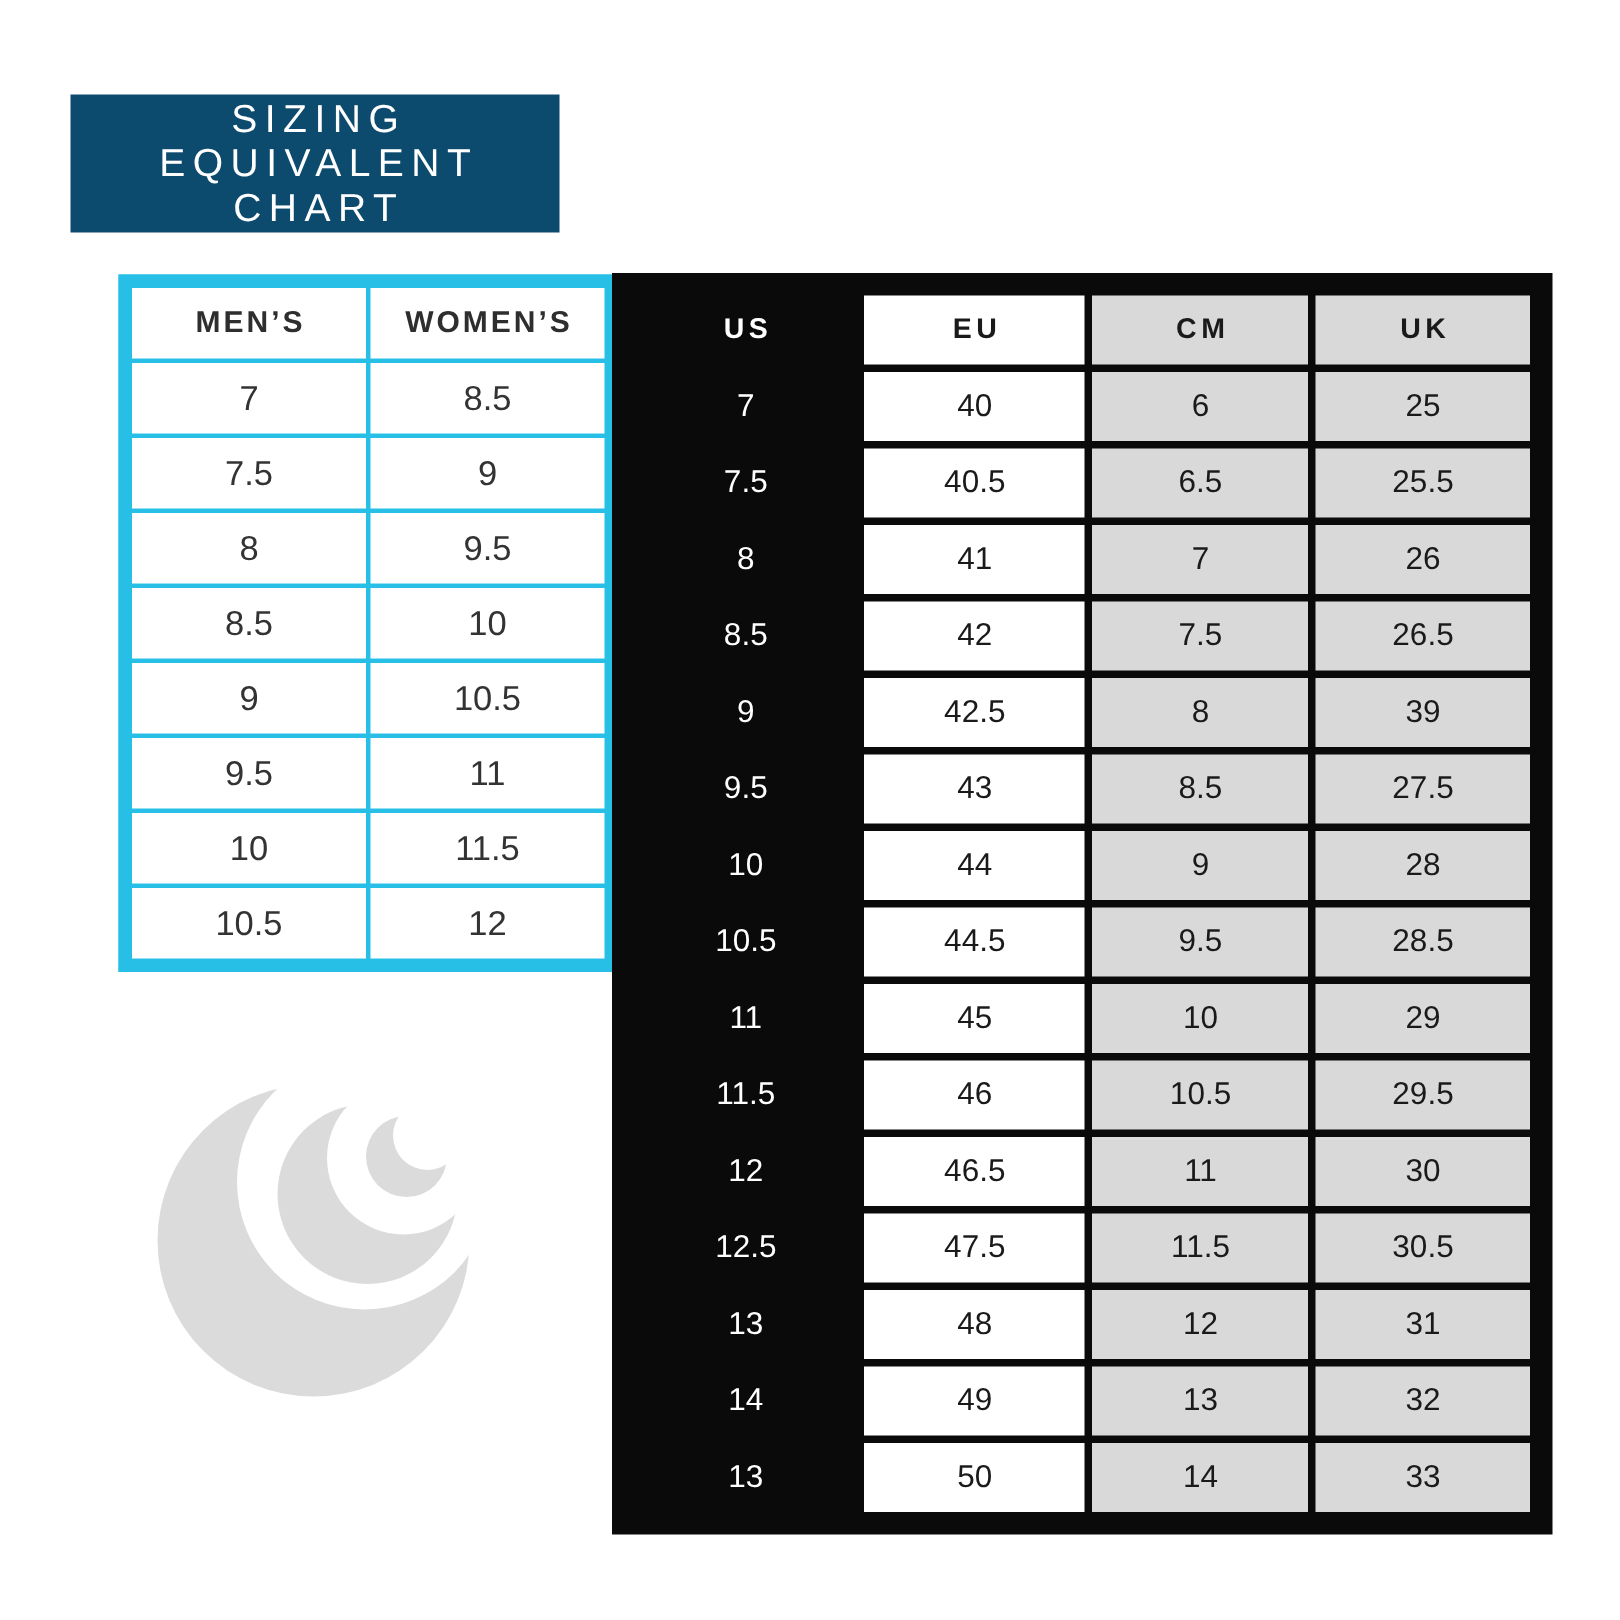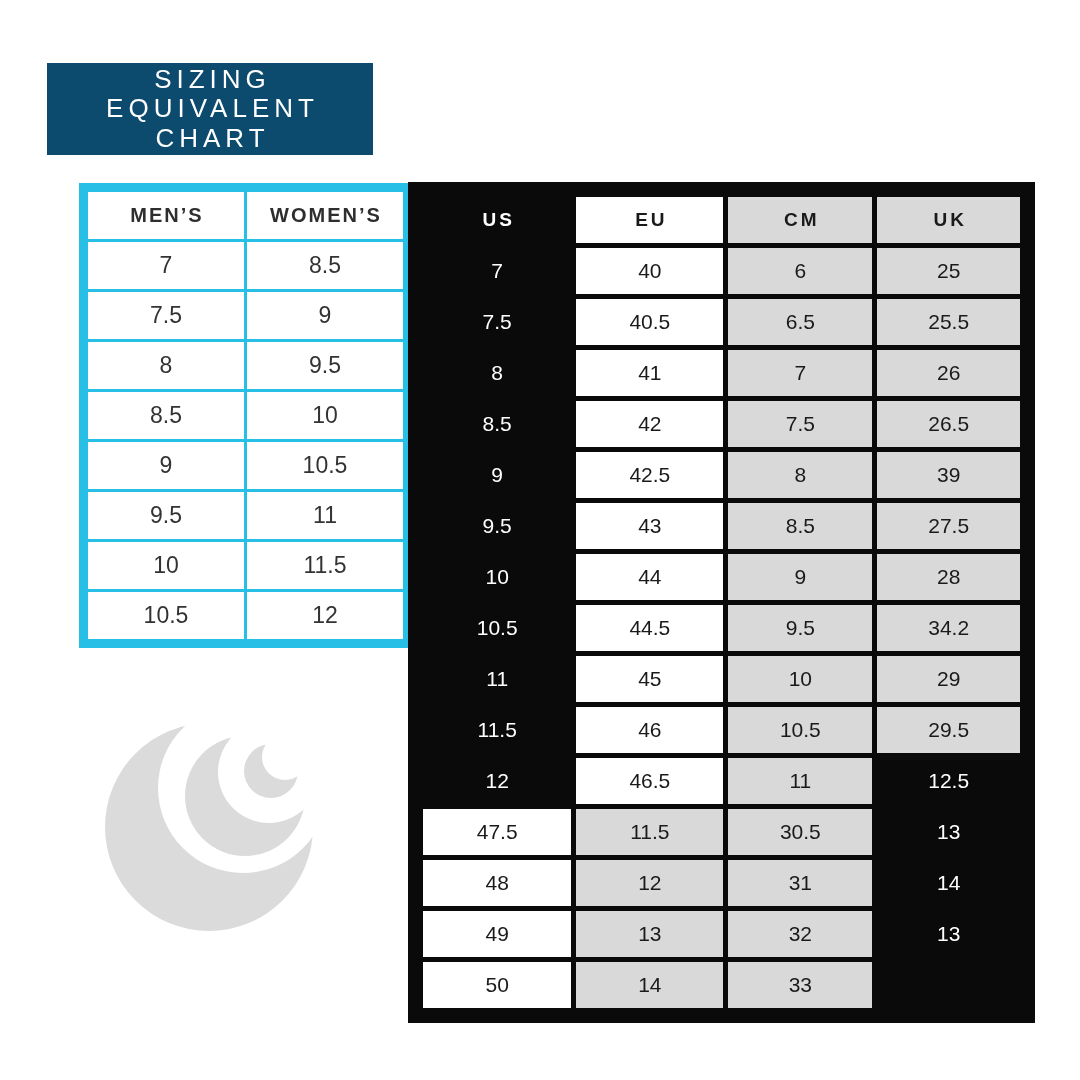--- a/index.html
+++ b/index.html
@@ -173,32 +173,33 @@
       <div class="cell col-eu">43</div>
       <div class="cell col-uk">8.5</div>
       <div class="cell col-cm">27.5</div>
       <div class="cell col-us">10</div>
       <div class="cell col-eu">44</div>
       <div class="cell col-uk">9</div>
       <div class="cell col-cm">28</div>
       <div class="cell col-us">10.5</div>
       <div class="cell col-eu">44.5</div>
       <div class="cell col-uk">9.5</div>
-      <div class="cell col-cm">34.2</div>
+      <div class="cell col-cm">28.5</div>
       <div class="cell col-us">11</div>
       <div class="cell col-eu">45</div>
       <div class="cell col-uk">10</div>
       <div class="cell col-cm">29</div>
       <div class="cell col-us">11.5</div>
       <div class="cell col-eu">46</div>
       <div class="cell col-uk">10.5</div>
       <div class="cell col-cm">29.5</div>
       <div class="cell col-us">12</div>
       <div class="cell col-eu">46.5</div>
       <div class="cell col-uk">11</div>
+      <div class="cell col-cm">30</div>
       <div class="cell col-us">12.5</div>
       <div class="cell col-eu">47.5</div>
       <div class="cell col-uk">11.5</div>
       <div class="cell col-cm">30.5</div>
       <div class="cell col-us">13</div>
       <div class="cell col-eu">48</div>
       <div class="cell col-uk">12</div>
       <div class="cell col-cm">31</div>
       <div class="cell col-us">14</div>
       <div class="cell col-eu">49</div>

